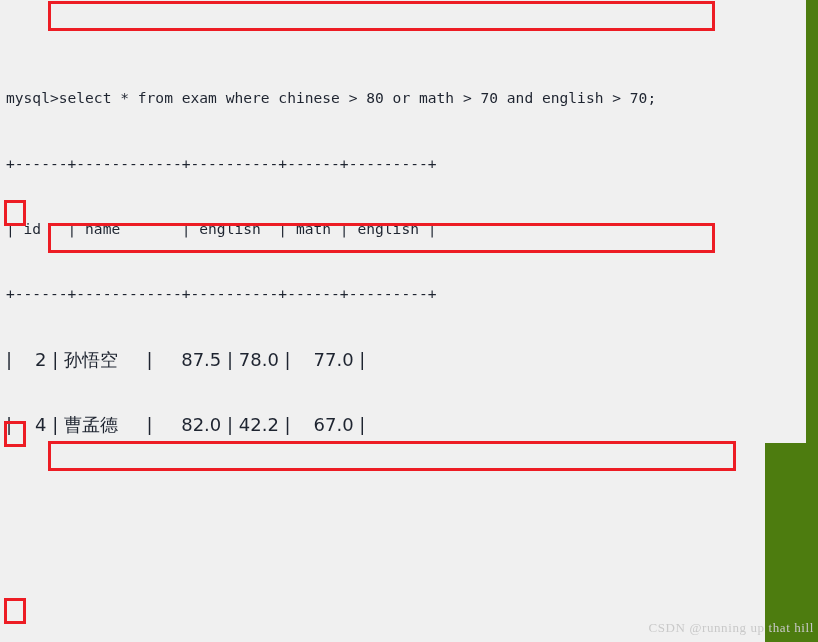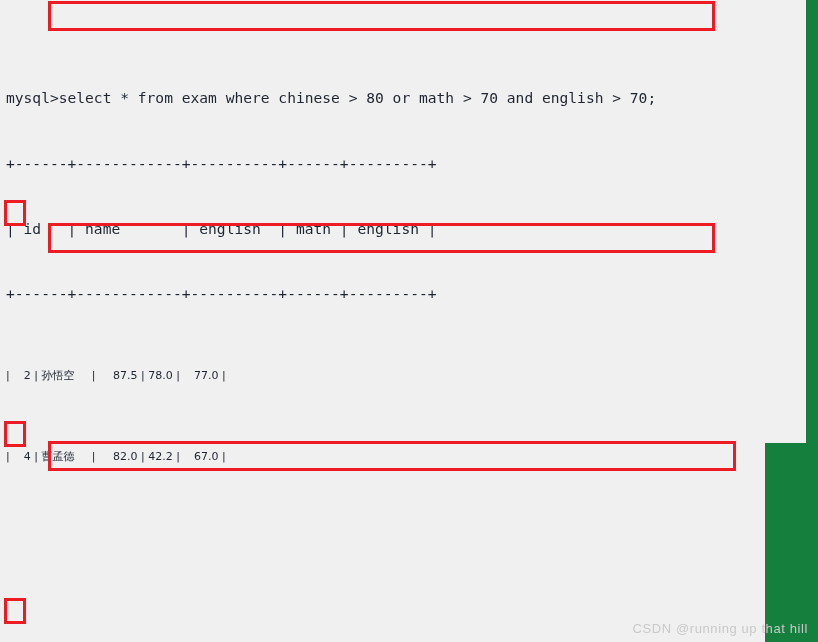--- a/index.html
+++ b/index.html
@@ -12,21 +12,21 @@
     width: 818px;
     height: 642px;
     overflow: hidden;
     font-family: "DejaVu Sans Mono", "Liberation Mono", monospace;
   }
 
   #screen {
     position: relative;
     width: 818px;
     height: 642px;
-    background: #15803d;
+    background: #4d7c0f;
   }
 
   
   .bg-top {
     position: absolute;
     left: 0;
     top: 0;
     width: 806px;
     height: 443px;
     background: #f0f0f0;
@@ -56,39 +56,38 @@
   }
 
   .line {
     height: 21.8px;
     padding-left: 6px;
     letter-spacing: 0px;
   }
 
   .cjk {
     font-family: "DejaVu Sans", "Liberation Sans", sans-serif;
-    font-size: 11px;
-    margin-top: 16px;
+    font-size: 18px;
   }
 
   
   .hl {
     position: absolute;
     border: 3px solid #ed1c24;
     box-sizing: border-box;
     z-index: 5;
     pointer-events: none;
     background: transparent;
   }
 
   .watermark {
     position: absolute;
-    right: 10px;
+    right: 4px;
     bottom: 6px;
-    font-family: Liberation Sans, sans-serif;
+    font-family: Liberation Serif, serif;
     font-size: 13px;
     color: #c9c9c9;
     letter-spacing: 0.6px;
     z-index: 6;
     white-space: pre;
   }
 </style>
 </head>
 <body>
 

